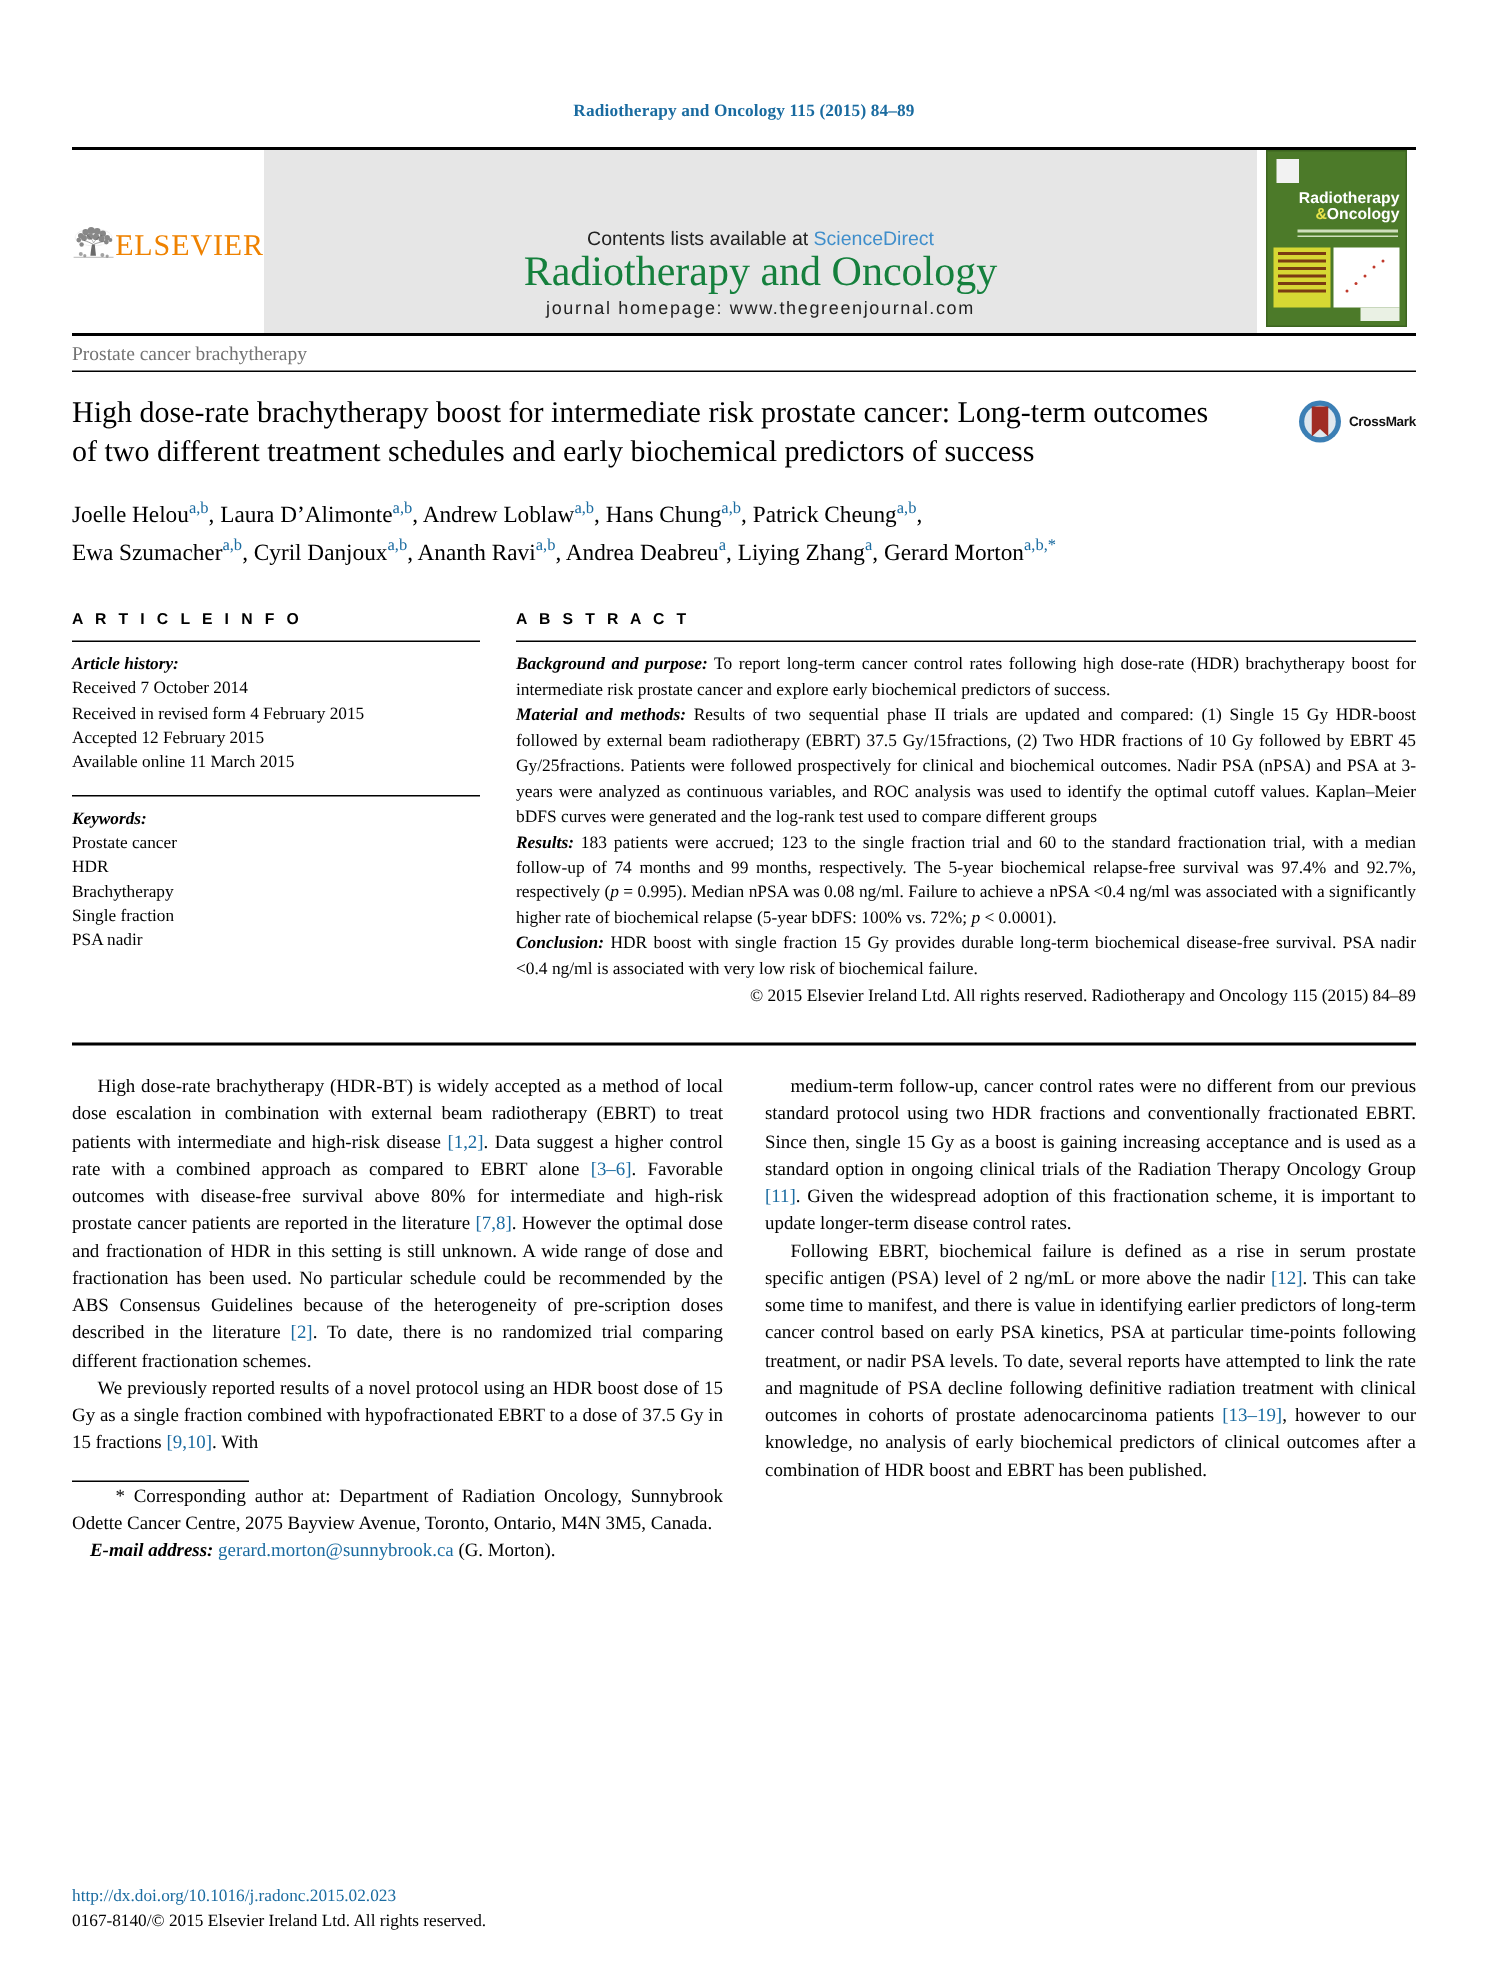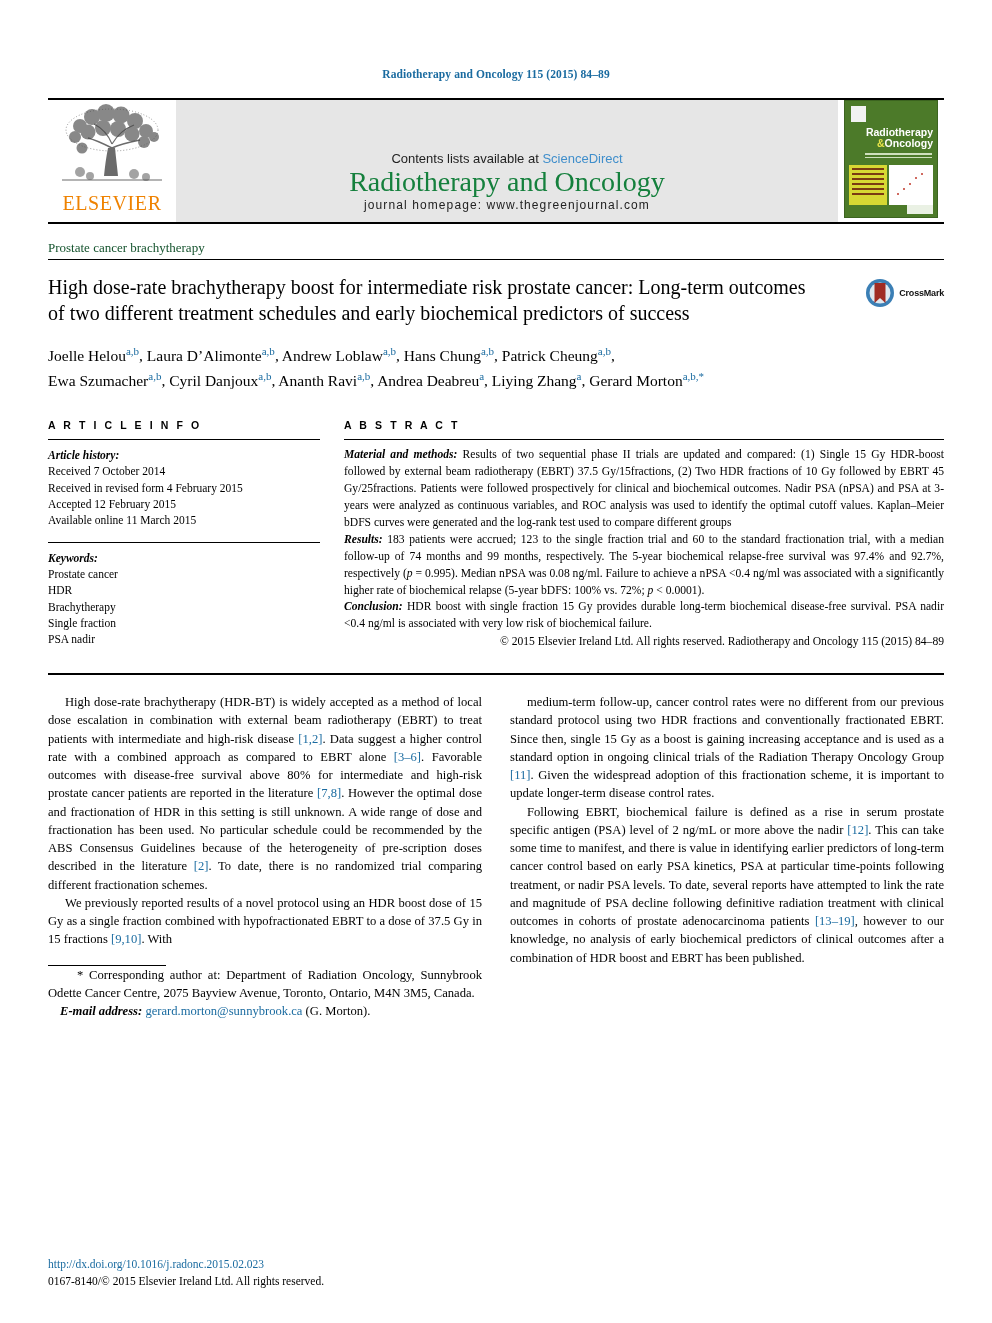--- a/index.html
+++ b/index.html
@@ -40,23 +40,22 @@
     margin-top: 18px;
     border-top: 2px solid #000;
     display: flex;
     align-items: stretch;
     height: 122px;
   }
   .elsevier-block {
     width: 128px;
     flex: 0 0 128px;
     display: flex;
-    flex-direction: column;
     align-items: center;
-    justify-content: flex-start;
+    justify-content: flex-end;
     padding-top: 4px;
     box-sizing: border-box;
   }
   .tree-svg { display:block; }
   .elsevier-word {
     color: #ef8200;
     font-family: "Liberation Serif", serif;
     font-size: 20px;
     letter-spacing: 0.6px;
     line-height: 1;
@@ -150,24 +149,24 @@
   .cover .cv-bottom {
     position:absolute; right:4px; bottom:3px;
     width: 26px; height: 9px; background:#eaf1e4;
   }
 
   
   .section-label {
     margin-top: 0;
     border-top: 2px solid #000;
     border-bottom: 1px solid #000;
-    padding: 16px 0 3px 0;
+    padding: 4px 0 3px 0;
     font-family: "Liberation Serif", serif;
     font-size: 13px;
-    color: #14532d;
+    color: #737373;
   }
 
   
   .title-area {
     position: relative;
     padding-top: 14px;
   }
   .article-title {
     font-family: Liberation Serif, serif;
     font-size: 20px;
@@ -449,20 +448,21 @@
         <div>Brachytherapy</div>
         <div>Single fraction</div>
         <div>PSA nadir</div>
       </div>
     </div>
 
     <div class="col-abstract">
       <div class="head-label">A B S T R A C T</div>
       <div class="rule"></div>
       <div class="abstract-body">
+        <p><span class="lbl">Background and purpose:</span><span> To report long-term cancer control rates following high dose-rate (HDR) brachytherapy boost for intermediate risk prostate cancer and explore early biochemical predictors of success.</span></p>
         <p><span class="lbl">Material and methods:</span><span> Results of two sequential phase II trials are updated and compared: (1) Single 15 Gy HDR-boost followed by external beam radiotherapy (EBRT) 37.5 Gy/15fractions, (2) Two HDR fractions of 10 Gy followed by EBRT 45 Gy/25fractions. Patients were followed prospectively for clinical and biochemical outcomes. Nadir PSA (nPSA) and PSA at 3-years were analyzed as continuous variables, and ROC analysis was used to identify the optimal cutoff values. Kaplan–Meier bDFS curves were generated and the log-rank test used to compare different groups</span></p>
         <p><span class="lbl">Results:</span><span> 183 patients were accrued; 123 to the single fraction trial and 60 to the standard fractionation trial, with a median follow-up of 74 months and 99 months, respectively. The 5-year biochemical relapse-free survival was 97.4% and 92.7%, respectively (</span><span class="ital">p</span><span> = 0.995). Median nPSA was 0.08 ng/ml. Failure to achieve a nPSA &lt;0.4 ng/ml was associated with a significantly higher rate of biochemical relapse (5-year bDFS: 100% vs. 72%; </span><span class="ital">p</span><span> &lt; 0.0001).</span></p>
         <p><span class="lbl">Conclusion:</span><span> HDR boost with single fraction 15 Gy provides durable long-term biochemical disease-free survival. PSA nadir &lt;0.4 ng/ml is associated with very low risk of biochemical failure.</span></p>
         <div class="copyright">© 2015 Elsevier Ireland Ltd. All rights reserved. Radiotherapy and Oncology 115 (2015) 84–89</div>
       </div>
     </div>
 
   </div>
 
   <div class="big-rule"></div>

